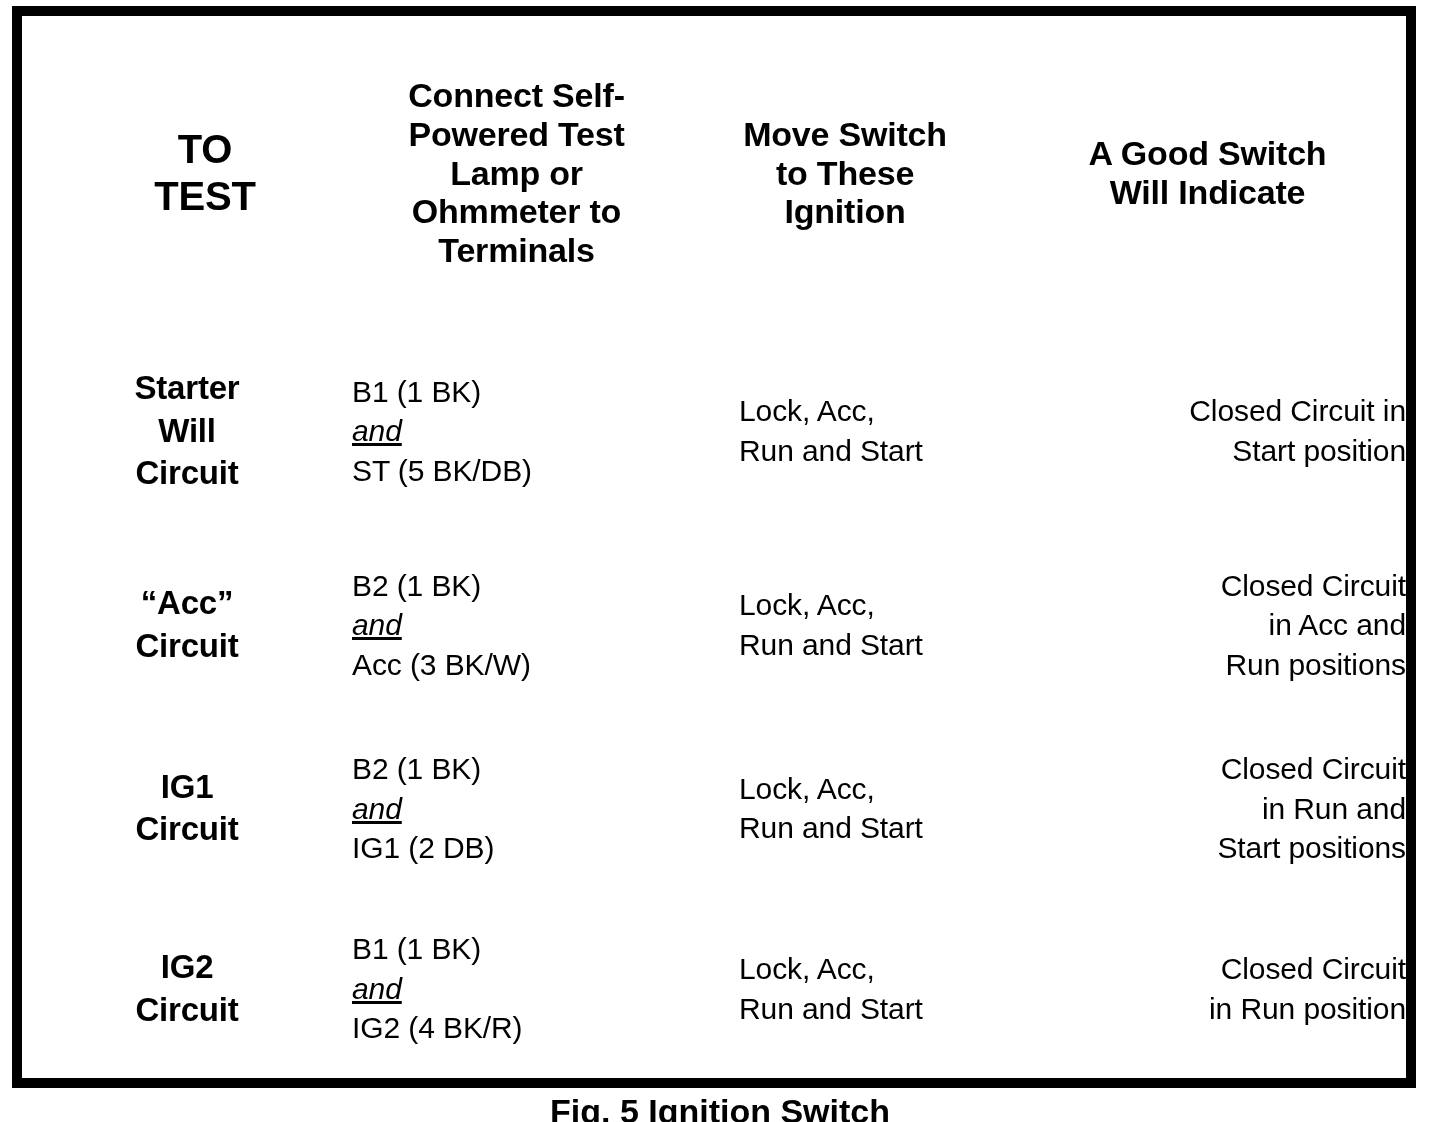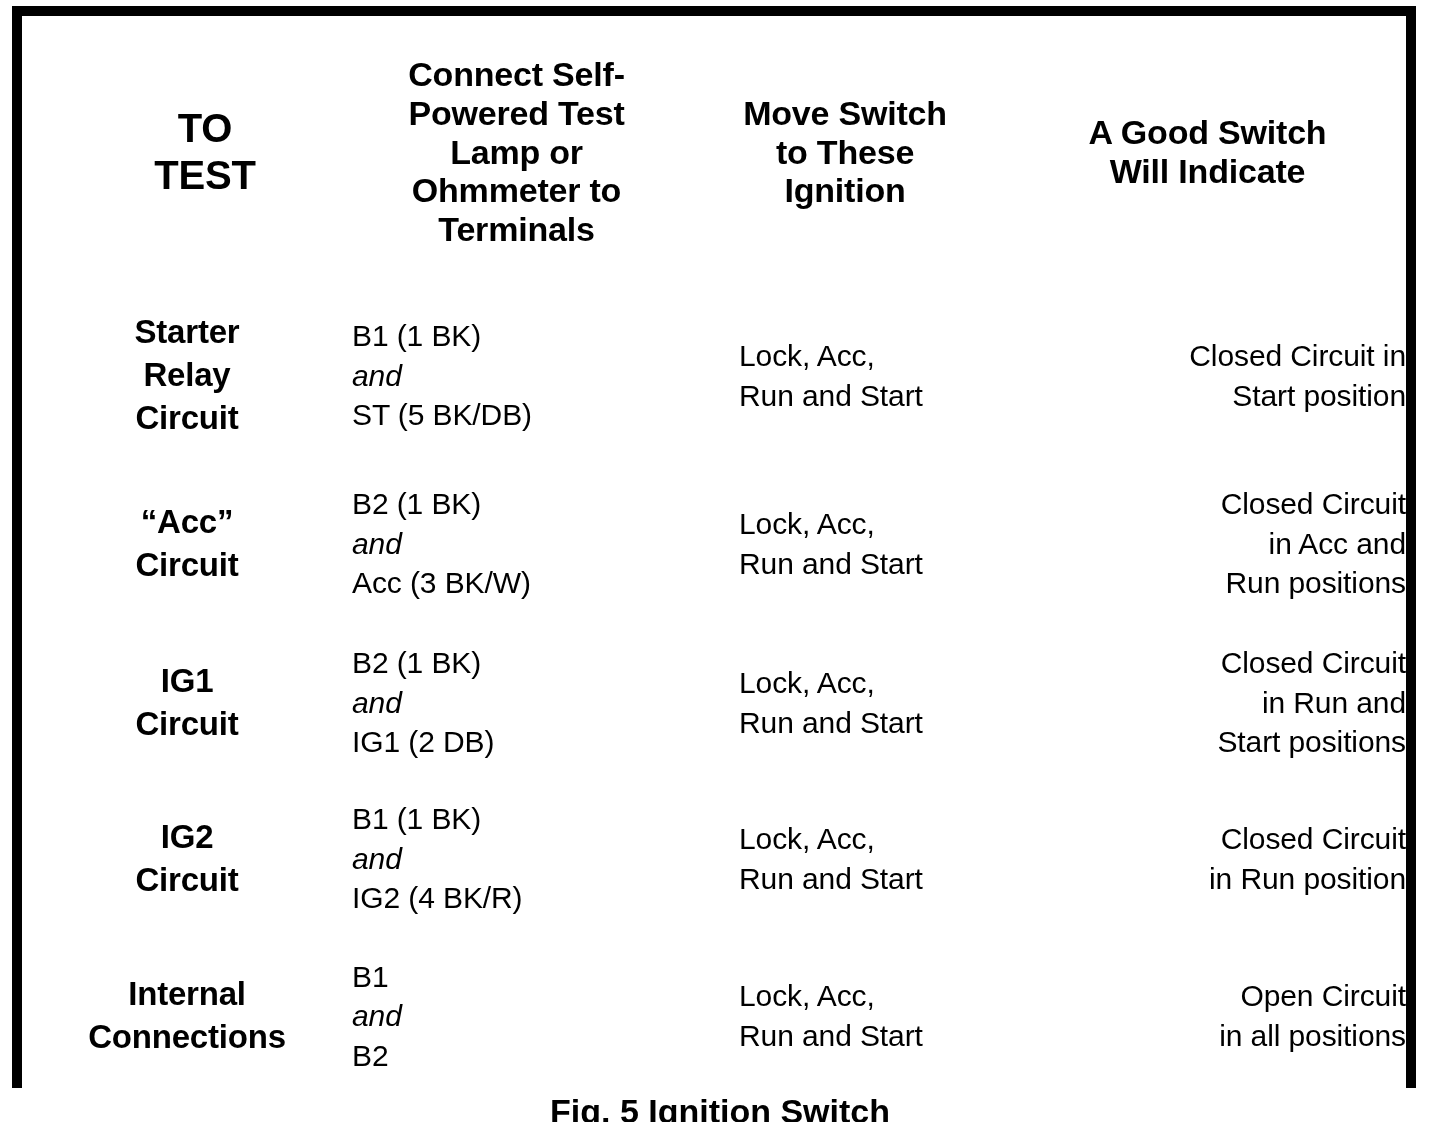--- a/index.html
+++ b/index.html
@@ -102,20 +102,21 @@
     text-align: right;
     padding-left: 66px;
   }
   .cell.pos {
     text-align: left;
     padding-left: 58px;
   }
   .conj {
     font-style: italic;
     font-weight: normal;
+    text-decoration: underline;
   }
 
   
   tr.r-head { height: 272px; }
   tr.r1 { height: 175px; }
   tr.r2 { height: 161px; }
   tr.r3 { height: 157px; }
   tr.r4 { height: 155px; }
   tr.r5 { height: 160px; }
 
@@ -168,21 +169,21 @@
           </td>
           <td class="hdr-cell hdiv">
             <div>A Good Switch</div>
             <div>Will Indicate</div>
           </td>
         </tr>
 
         <tr class="r1">
           <td class="rowlabel vdiv hdiv">
             <div>Starter</div>
-            <div>Relay</div>
+            <div>Will</div>
             <div>Circuit</div>
           </td>
           <td class="cell center vdiv hdiv">
             <div>B1 (1 BK)</div>
             <div class="conj">and</div>
             <div>ST (5 BK/DB)</div>
           </td>
           <td class="cell pos vdiv hdiv">
             <div>Lock, Acc,</div>
             <div>Run and Start</div>
@@ -248,39 +249,20 @@
           <td class="cell pos vdiv hdiv">
             <div>Lock, Acc,</div>
             <div>Run and Start</div>
           </td>
           <td class="cell leftish hdiv">
             <div>Closed Circuit</div>
             <div>in Run position</div>
           </td>
         </tr>
 
-        <tr class="r5">
-          <td class="rowlabel vdiv">
-            <div>Internal</div>
-            <div>Connections</div>
-          </td>
-          <td class="cell center vdiv">
-            <div>B1</div>
-            <div class="conj">and</div>
-            <div>B2</div>
-          </td>
-          <td class="cell pos vdiv">
-            <div>Lock, Acc,</div>
-            <div>Run and Start</div>
-          </td>
-          <td class="cell leftish">
-            <div>Open Circuit</div>
-            <div>in all positions</div>
-          </td>
-        </tr>
 
       </tbody>
     </table>
   </div>
 
   <div class="caption">Fig. 5 Ignition Switch</div>
 
 </div>
 
 </body></html>

